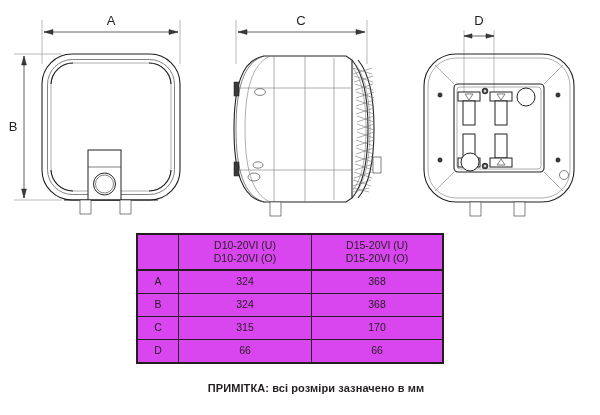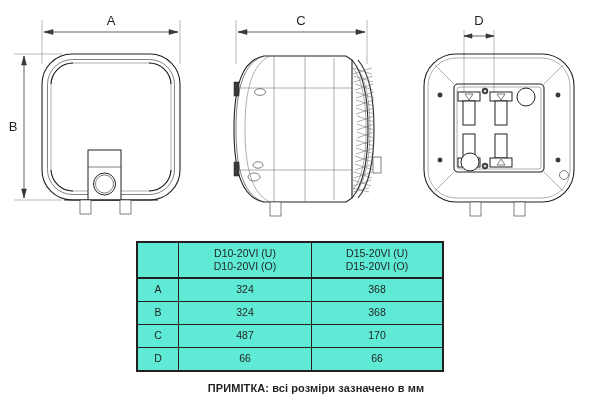--- a/index.html
+++ b/index.html
@@ -44,25 +44,25 @@
     font-size: 13px;
     fill: #231f20;
     text-anchor: middle;
     dominant-baseline: middle;
   }
 
   
   .spec-table {
     position: absolute;
     left: 136px;
-    top: 241px;
+    top: 233px;
     width: 304px;
     border-collapse: collapse;
     table-layout: fixed;
-    background: #5eead4;
+    background: #d946ef;
   }
   .spec-table td {
     border: 1px solid #231f20;
     text-align: center;
     vertical-align: middle;
     font-size: 10.5px;
     color: #231f20;
     padding: 0;
     line-height: 1.25;
   }
@@ -336,21 +336,21 @@
       <td class="col-mid">324</td>
       <td class="col-last">368</td>
     </tr>
     <tr class="data-row">
       <td class="col-key">B</td>
       <td class="col-mid">324</td>
       <td class="col-last">368</td>
     </tr>
     <tr class="data-row">
       <td class="col-key">C</td>
-      <td class="col-mid">487</td>
+      <td class="col-mid">315</td>
       <td class="col-last">170</td>
     </tr>
     <tr class="data-row last-row">
       <td class="col-key">D</td>
       <td class="col-mid">66</td>
       <td class="col-last">66</td>
     </tr>
   </tbody>
 </table>
 

